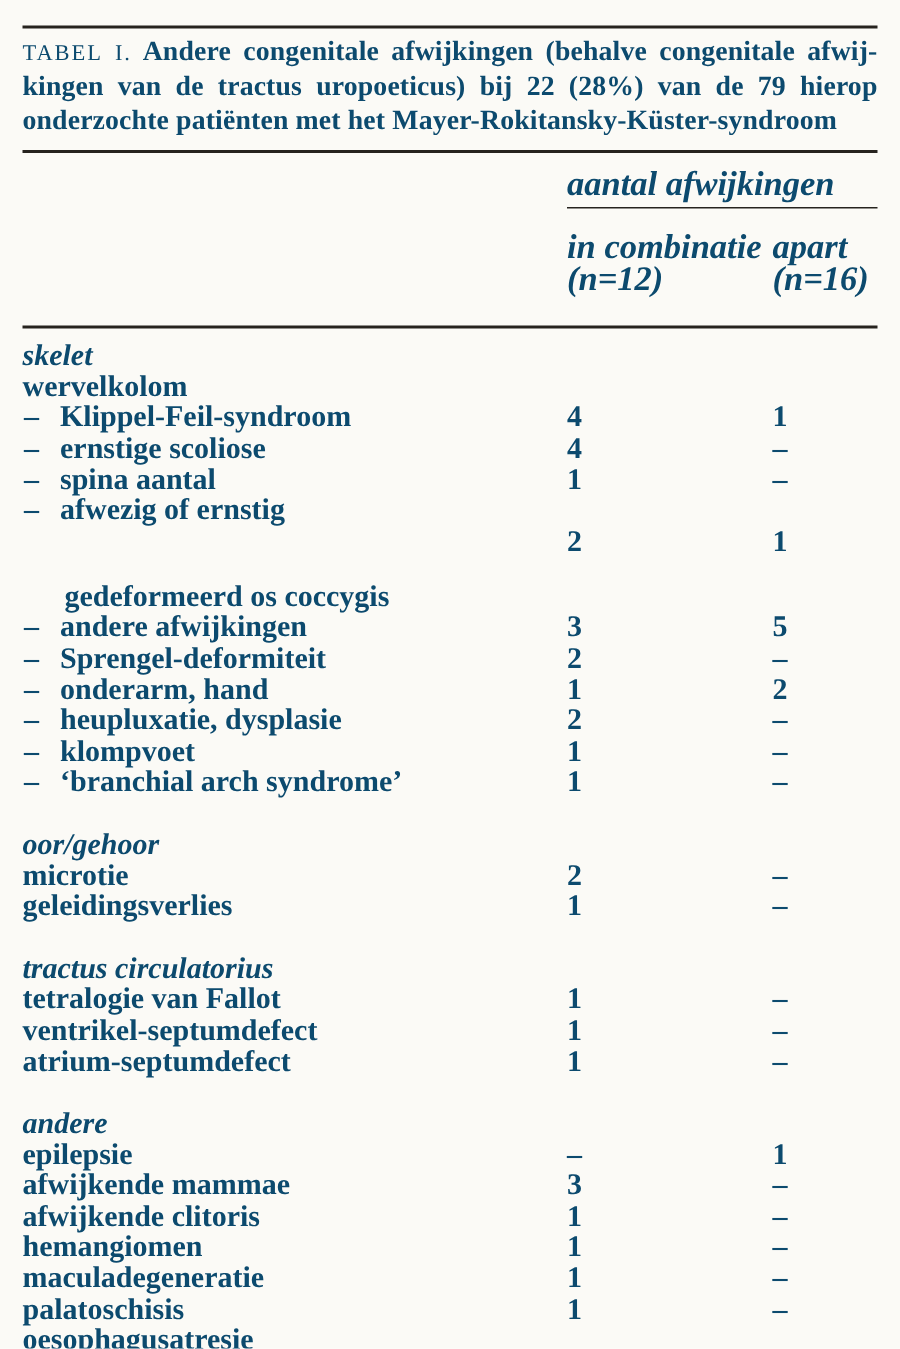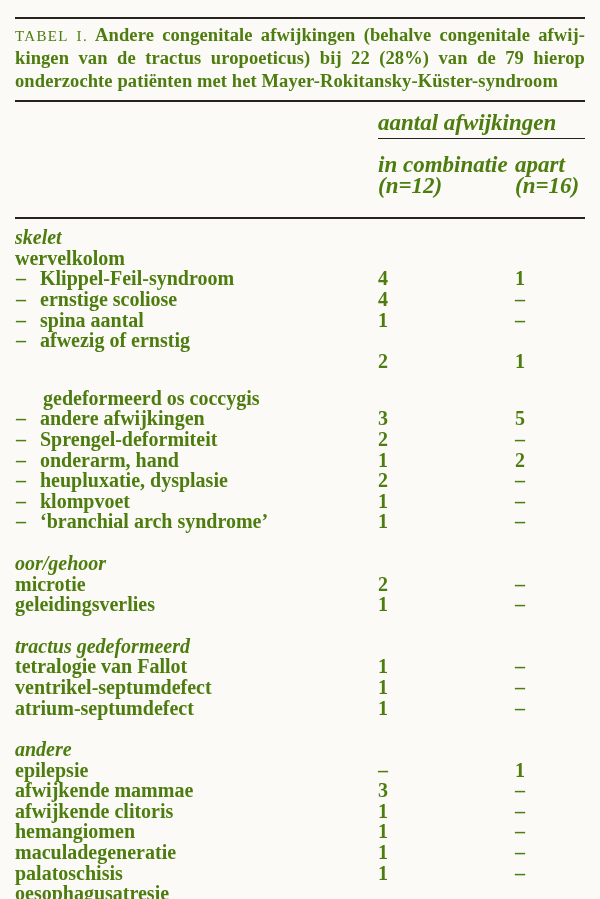--- a/index.html
+++ b/index.html
@@ -4,21 +4,21 @@
 <style>
   html, body { margin: 0; padding: 0; }
   .page {
     position: relative;
     width: 600px;
     height: 899px;
     background: #fbfaf6;
     box-sizing: border-box;
     padding: 0 15px;
     overflow: hidden;
-    color: #4d7c0f;
+    color: #0c4a6e;
     font-family: "Liberation Serif", "DejaVu Serif", serif;
   }
   .rule {
     border: 0;
     border-top: 2px solid #26231e;
     margin: 0;
   }
   .top-rule { margin-top: 17px; }
   .title {
     margin-top: 5px;
@@ -110,21 +110,21 @@
         <div class="row dash"><span class="mk">–</span><span class="lbl">heupluxatie, dysplasie</span><span class="c1">2</span><span class="c2">–</span></div>
         <div class="row dash"><span class="mk">–</span><span class="lbl">klompvoet</span><span class="c1">1</span><span class="c2">–</span></div>
         <div class="row dash"><span class="mk">–</span><span class="lbl">‘branchial arch syndrome’</span><span class="c1">1</span><span class="c2">–</span></div>
       </div>
       <div class="section">
         <div class="sec-head">oor/gehoor</div>
         <div class="row plain"><span class="lbl">microtie</span><span class="c1">2</span><span class="c2">–</span></div>
         <div class="row plain"><span class="lbl">geleidingsverlies</span><span class="c1">1</span><span class="c2">–</span></div>
       </div>
       <div class="section">
-        <div class="sec-head">tractus gedeformeerd</div>
+        <div class="sec-head">tractus circulatorius</div>
         <div class="row plain"><span class="lbl">tetralogie van Fallot</span><span class="c1">1</span><span class="c2">–</span></div>
         <div class="row plain"><span class="lbl">ventrikel-septumdefect</span><span class="c1">1</span><span class="c2">–</span></div>
         <div class="row plain"><span class="lbl">atrium-septumdefect</span><span class="c1">1</span><span class="c2">–</span></div>
       </div>
       <div class="section">
         <div class="sec-head">andere</div>
         <div class="row plain"><span class="lbl">epilepsie</span><span class="c1">–</span><span class="c2">1</span></div>
         <div class="row plain"><span class="lbl">afwijkende mammae</span><span class="c1">3</span><span class="c2">–</span></div>
         <div class="row plain"><span class="lbl">afwijkende clitoris</span><span class="c1">1</span><span class="c2">–</span></div>
         <div class="row plain"><span class="lbl">hemangiomen</span><span class="c1">1</span><span class="c2">–</span></div>

